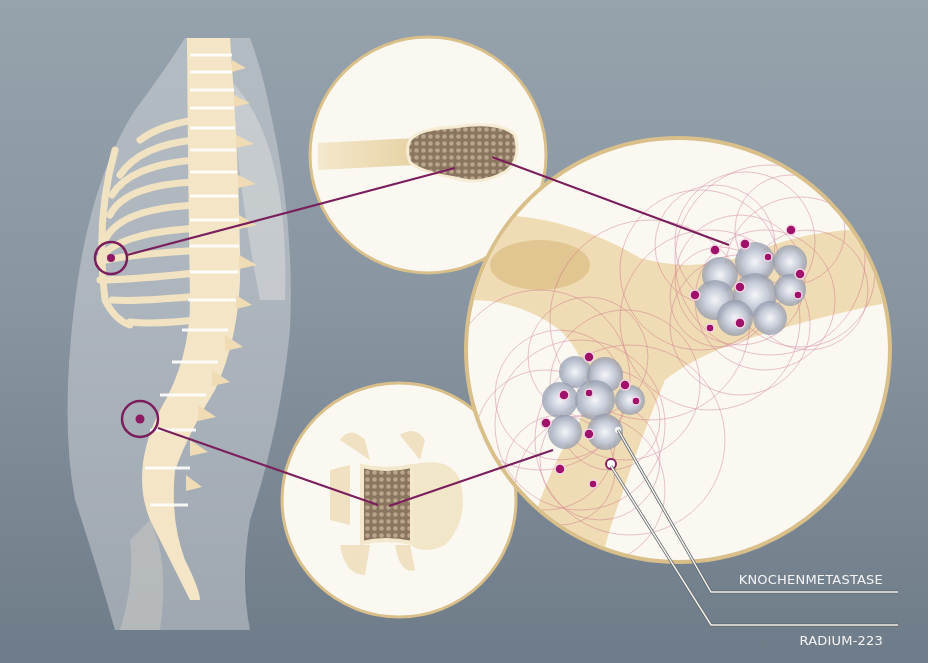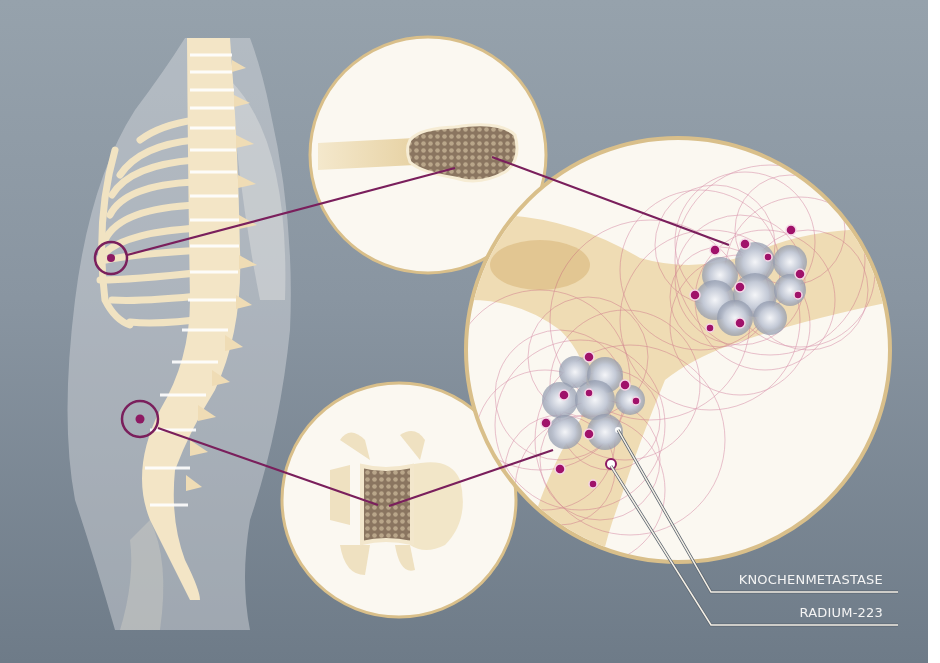--- a/index.html
+++ b/index.html
@@ -9,21 +9,21 @@
     background: linear-gradient(180deg, #96a2ac 0%, #8995a1 45%, #6e7b88 100%);
     font-family: "Liberation Sans", "DejaVu Sans", sans-serif;
   }
   svg.art { position: absolute; left: 0; top: 0; }
   .label {
     position: absolute; right: 45px; color: #f4f4f4;
     font-size: 13px; letter-spacing: 0.2px; text-align: right;
     font-family: "DejaVu Sans", "Liberation Sans", sans-serif;
   }
   .label-1 { top: 572px; }
-  .label-2 { top: 605px; text-align: right; }
+  .label-2 { top: 633px; text-align: right; }
 </style>
 </head>
 <body>
 
 <div class="canvas">
   <svg class="art" width="940" height="663" viewBox="0 0 940 663">
     <defs>
       <pattern id="trab" width="7" height="7" patternUnits="userSpaceOnUse">
         <rect width="7" height="7" fill="#8a7560"></rect>
         <circle cx="3.5" cy="3.5" r="2.3" fill="#b9a68a"></circle>

